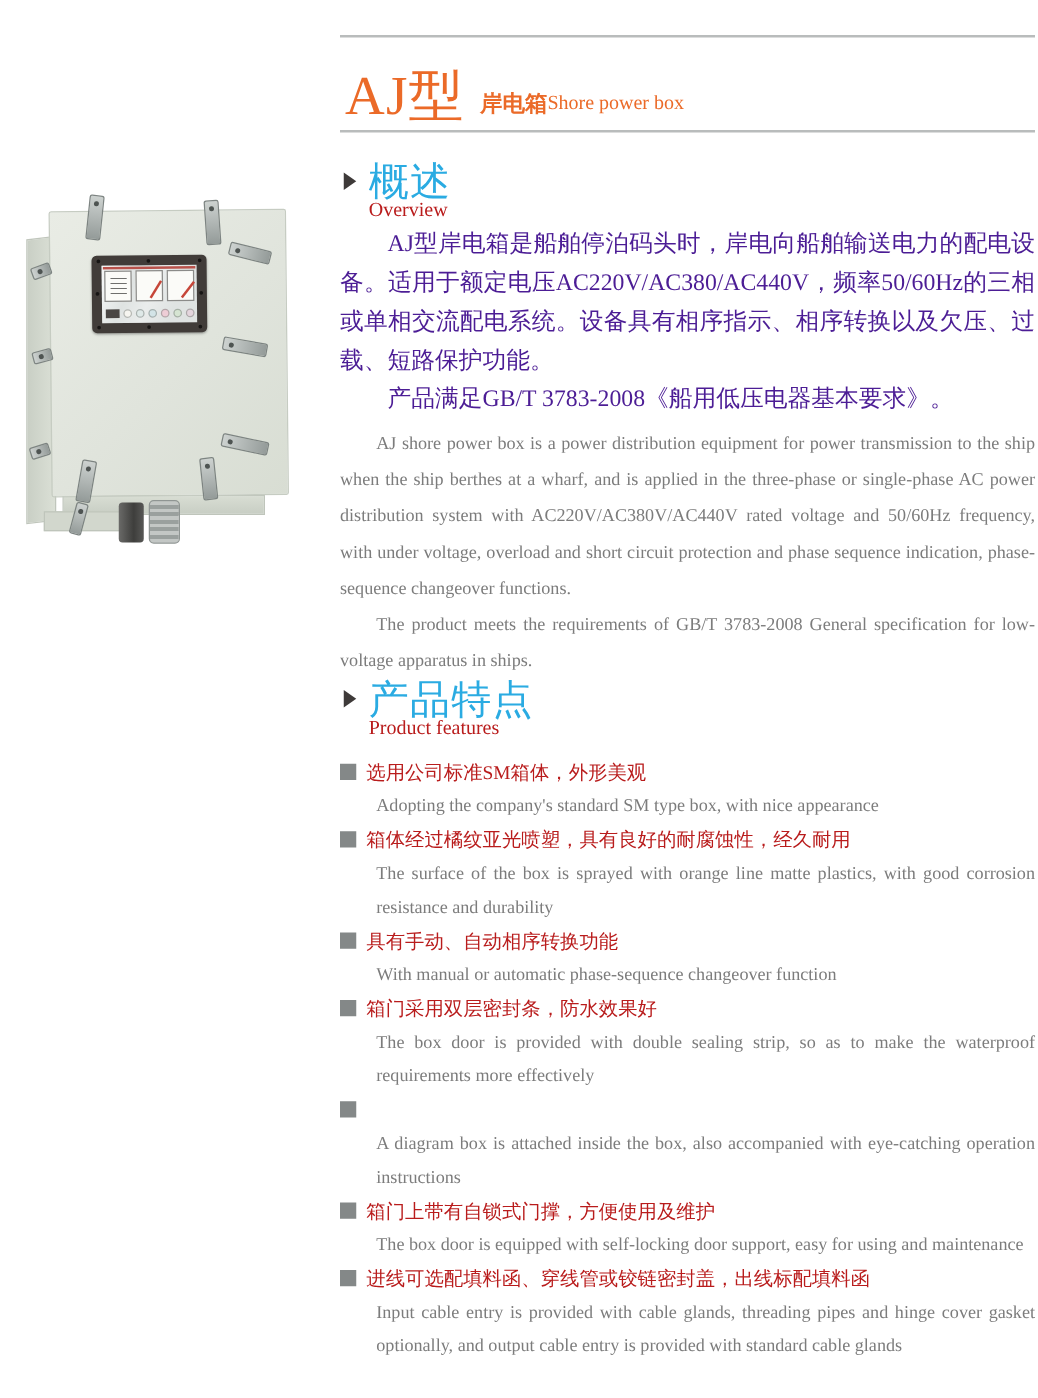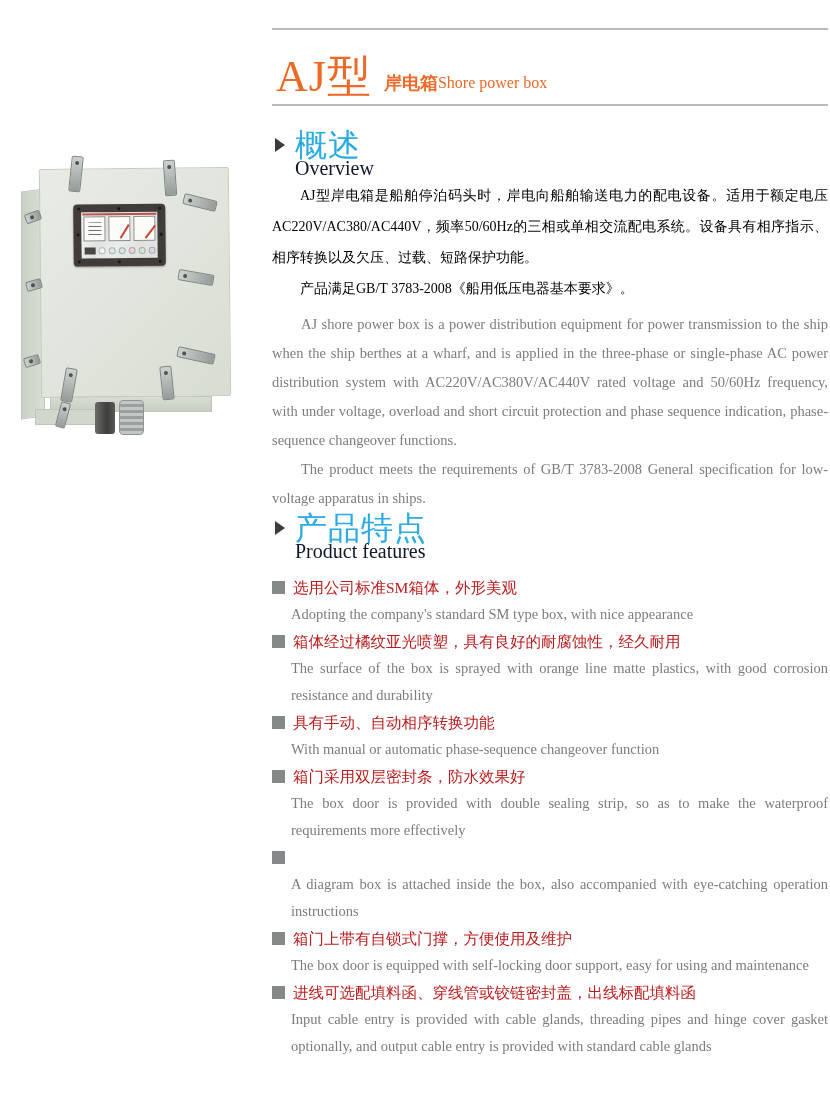--- a/index.html
+++ b/index.html
@@ -17,32 +17,32 @@
   .prod-header { height:74px; display:flex; align-items:flex-end; gap:12px; padding:0 2px 7px 4px; }
   .model { font-size:44px; line-height:0.92; color:#eb6a28; letter-spacing:1px; }
   .subnames { display:flex; flex-direction:row; padding-bottom:2px; }
   .sub-cn { font-size:18px; font-weight:bold; color:#eb6a28; line-height:1.2; }
   .sub-en { font-size:16px; color:#eb6a28; line-height:1.2; }
 
   .sec-head { display:flex; align-items:flex-start; margin-top:24px; }
   .tri { width:0; height:0; border-left:10px solid #3e3a39; border-top:7px solid transparent;
          border-bottom:7px solid transparent; margin:8px 10px 0 3px; }
   .sec-cn { font-size:32px; line-height:30px; color:#2aabe2; letter-spacing:1px; }
-  .sec-en { font-size:20px; line-height:17px; color:#0f172a; }
+  .sec-en { font-size:16px; line-height:17px; color:#b91c1c; }
 
   .cn-block { margin-top:3px; }
-  p.cn { font-size:14px; line-height:31px; color:#000000; text-indent:2em; text-align:justify; }
+  p.cn { font-size:19px; line-height:31px; color:#4c1d95; text-indent:2em; text-align:justify; }
   .en-block { margin-top:6px; }
   p.en { font-size:14.5px; line-height:29px; color:#7c7c7c; text-indent:2em; text-align:justify; }
 
   .features-head { margin-top:0; }
   .features-list { margin-top:14px; }
   .f-cn { font-size:15.5px; line-height:27px; color:#b91c1c; }
   .sq { display:inline-block; width:13px; height:13px; background:#848888; margin-right:8px; vertical-align:-1px; }
-  .f-en { font-size:14.5px; line-height:27px; color:#7c7c7c; margin-left:19px; text-align:justify; }
+  .f-en { font-size:14.5px; line-height:27px; color:#7c7c7c; margin-left:29px; text-align:justify; }
 
   
   .photo-col { position:absolute; left:15px; top:150px; width:250px; height:300px; }
   .photo-col div, .photo-col span, .photo-col i { position:absolute; }
 
   .cab-side { left:6px; top:40px; width:24px; height:228px;
     background:linear-gradient(90deg,#c9cfc5,#dbe0d6); border:1px solid #c0c6bc;
     transform:skewY(-7deg); }
   .cab-front { left:25px; top:18px; width:190px; height:229px;
     background:linear-gradient(135deg,#e9ece5 0%,#e0e4dc 55%,#d8ddd3 100%);

